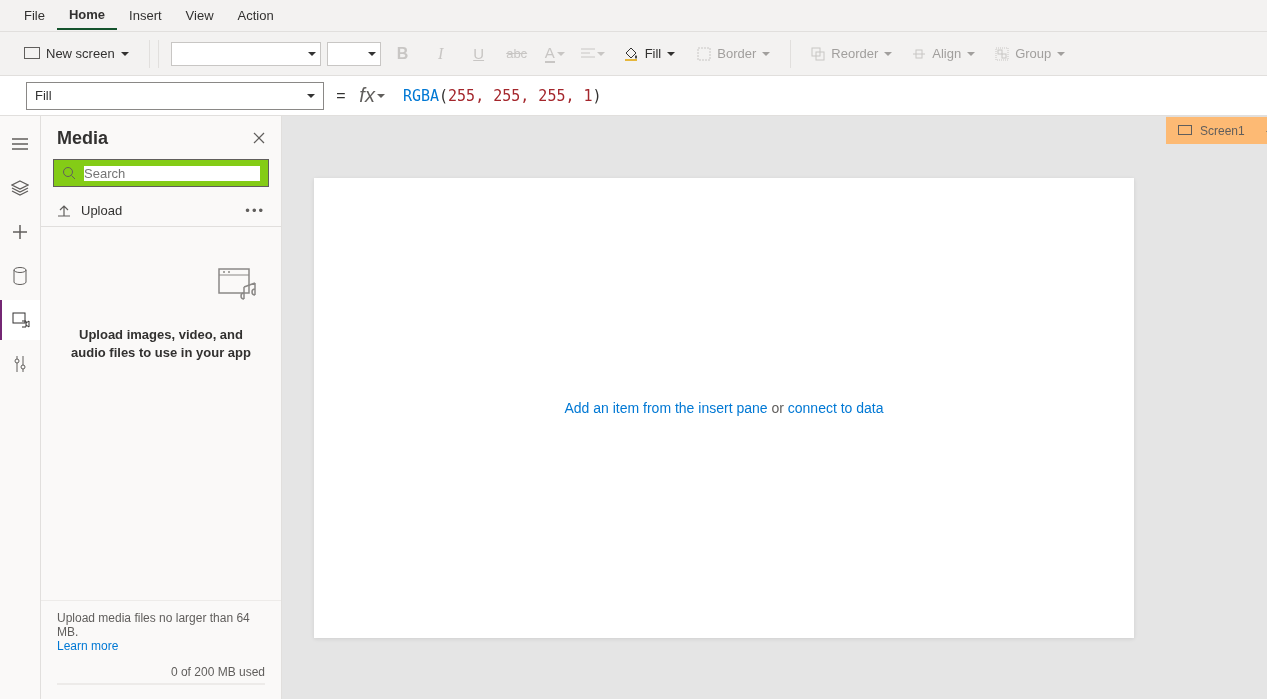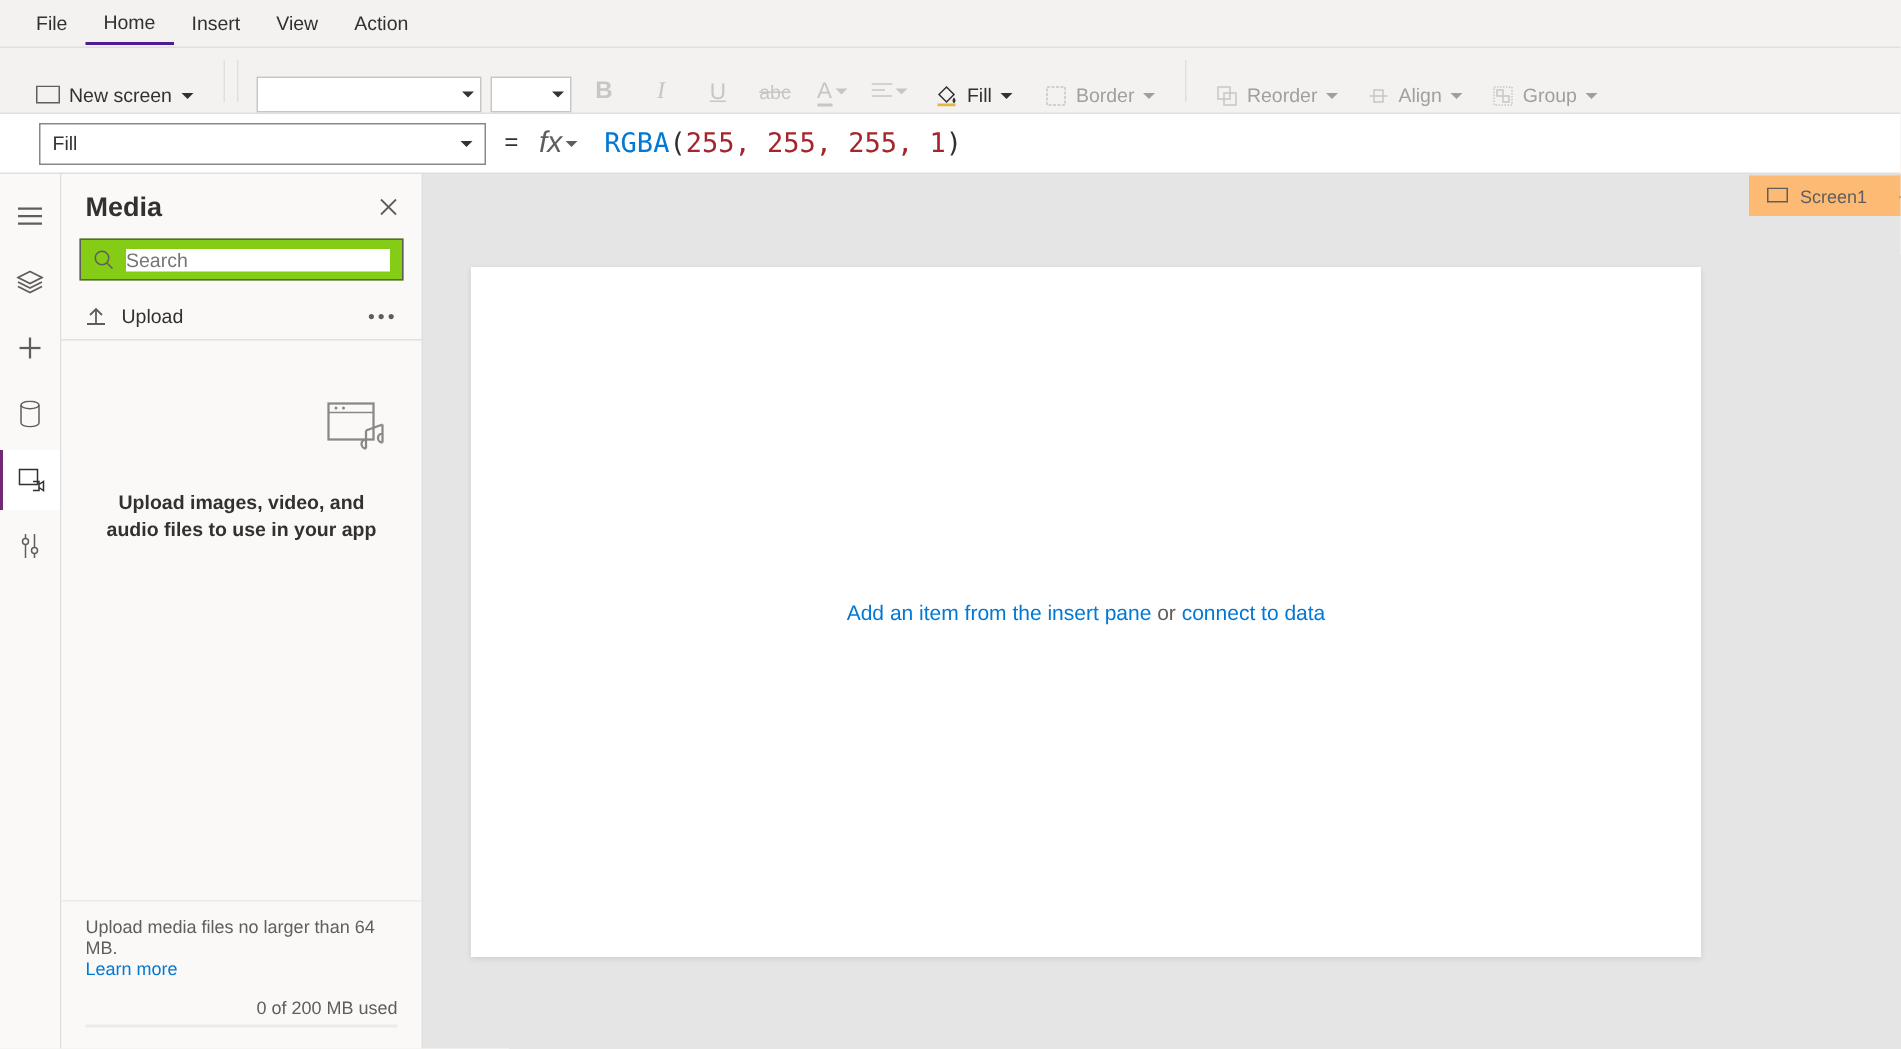--- a/index.html
+++ b/index.html
@@ -1,37 +1,37 @@
 <!DOCTYPE html>
 <html><head>
 <meta charset="utf-8">
 <style>
   * { box-sizing: border-box; margin: 0; padding: 0; }
   body { font-family: "Segoe UI", Arial, sans-serif; font-size: 13px; color: #333; background: #f3f2f1; width: 1267px; height: 699px; overflow: hidden; }
   
   .menubar { height: 32px; background: #f3f2f1; border-bottom: 1px solid #e1dfdd; display: flex; align-items: center; padding: 0 12px; gap: 0; }
   .menubar-item { padding: 6px 12px; cursor: pointer; font-size: 13px; color: #323130; }
-  .menubar-item.active { font-weight: 400; border-bottom: 2px solid #4c1d95; }
+  .menubar-item.active { font-weight: 700; border-bottom: 2px solid #14532d; }
   
   .ribbon { height: 44px; background: #f3f2f1; border-bottom: 1px solid #e1dfdd; display: flex; align-items: center; padding: 0 8px; gap: 0; }
-  .ribbon-group { display: flex; align-items: flex-end; padding: 0 8px; height: 100%; }
+  .ribbon-group { display: flex; align-items: center; padding: 0 8px; height: 100%; }
   .ribbon-sep { width: 1px; height: 28px; background: #e1dfdd; margin: 0 4px; }
   .ribbon-btn { display: flex; align-items: center; gap: 6px; padding: 4px 8px; cursor: pointer; color: #323130; font-size: 13px; border-radius: 2px; }
   .ribbon-btn.disabled { color: #a19f9d; cursor: default; }
   .ribbon-btn svg { flex-shrink: 0; }
   .ribbon-icon-btn { width: 32px; height: 28px; display: flex; align-items: center; justify-content: center; cursor: pointer; color: #605e5c; }
   .ribbon-icon-btn.disabled { color: #c8c6c4; cursor: default; }
   .ribbon-select { height: 24px; border: 1px solid #c8c6c4; background: #fff; font-size: 12px; padding: 0 18px 0 6px; position: relative; cursor: pointer; }
   .ribbon-select .chev { position: absolute; right: 4px; top: 50%; transform: translateY(-50%); }
   
   .formulabar { height: 40px; background: #fff; border-bottom: 1px solid #e1dfdd; display: flex; align-items: center; padding: 0 4px; gap: 8px; }
   .property-select { width: 298px; height: 28px; border: 1px solid #8a8886; padding: 0 8px; display: flex; align-items: center; justify-content: space-between; margin-left: 22px; cursor: pointer; background: #fff; }
   .equals { font-style: italic; font-size: 16px; color: #323130; padding: 0 4px; }
   .fx { font-style: italic; font-size: 20px; color: #605e5c; padding: 0 2px; display: flex; align-items: center; gap: 2px; }
-  .formula-input { flex: 1; font-family: Consolas, monospace; font-size: 18px; padding: 4px 8px; }
+  .formula-input { flex: 1; font-family: Consolas, monospace; font-size: 15px; padding: 4px 8px; }
   .formula-input .fn { color: #0078d4; }
   .formula-input .num { color: #a4262c; }
   .formula-input .paren { color: #323130; }
   
   .workspace { display: flex; height: calc(699px - 32px - 44px - 40px); }
   
   .left-rail { width: 48px; background: #faf9f8; border-right: 1px solid #e1dfdd; display: flex; flex-direction: column; align-items: center; padding-top: 8px; }
   .left-rail-btn { width: 40px; height: 40px; display: flex; align-items: center; justify-content: center; cursor: pointer; color: #605e5c; margin-bottom: 4px; }
   .left-rail-btn.active { border-left: 2px solid #742774; background: #fff; color: #323130; }
   

